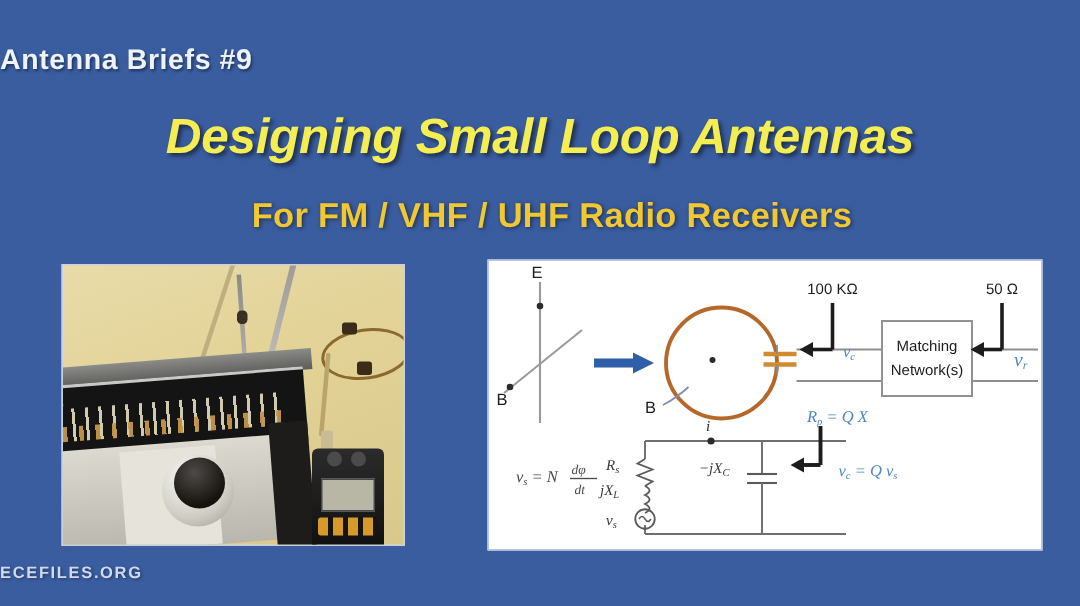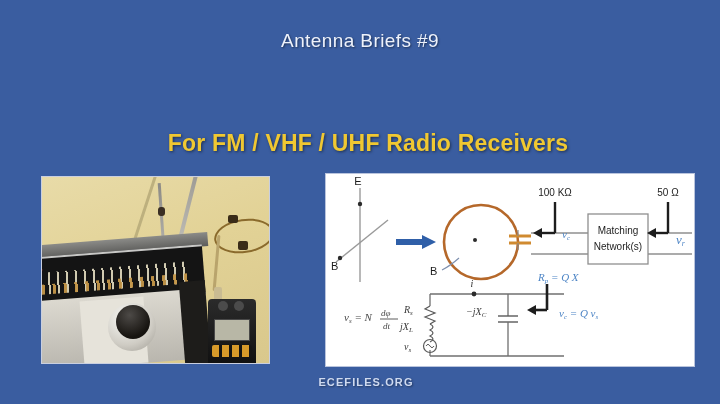--- a/index.html
+++ b/index.html
@@ -14,24 +14,24 @@
     background: #3a5da0;
     overflow: hidden;
     font-family: "Liberation Sans", sans-serif;
   }
 
   
   #kicker {
     position: absolute;
     left: 0; right: 0;
     top: 30px;
-    text-align: center;
+    text-align: left;
     color: #eef2fb;
     font-size: 19px;
-    font-weight: normal;
+    font-weight: bold;
     letter-spacing: 0.4px;
     text-shadow: 1px 1px 2px rgba(0,0,0,.45);
   }
   #main-title {
     position: absolute;
     left: 0; right: 0;
     top: 72px;
     text-align: center;
     color: #f5ee53;
     font-size: 33px;
@@ -49,27 +49,25 @@
     font-size: 23px;
     font-weight: bold;
     letter-spacing: 0.2px;
     text-shadow: 1px 1px 3px rgba(0,0,0,.5);
     padding-left: 16px;
   }
   #footer {
     position: absolute;
     left: 0; right: 0;
     top: 376px;
-    text-align: center;
     color: #cfdaf0;
     font-size: 11px;
     font-weight: bold;
     letter-spacing: 1.1px;
     text-shadow: 1px 1px 2px rgba(0,0,0,.4);
-    padding-left: 12px;
   }
 
   
   #photo {
     position: absolute;
     left: 41px;
     top: 176px;
     width: 227px;
     height: 186px;
     background: #e3d39a;
@@ -213,20 +211,21 @@
   #diagram svg { display: block; }
 
   
 </style>
 </head>
 <body>
 
 <div id="slide" style="background: rgb(58, 93, 160);">
 
   <div id="kicker">Antenna Briefs  #9</div>
+  <div id="main-title" style="color: rgb(245, 238, 83);">Designing Small Loop Antennas</div>
   <div id="subtitle" style="color: rgb(240, 200, 50);">For FM / VHF / UHF Radio Receivers</div>
   <div id="footer">ECEFILES.ORG</div>
 
   <div id="photo">
     <div class="ph wall"></div>
     <div class="ph seam"></div>
 
     <div class="ph rod-b"></div>
     <div class="ph rod-a"></div>
     <div class="ph rod-a-tip"></div>

